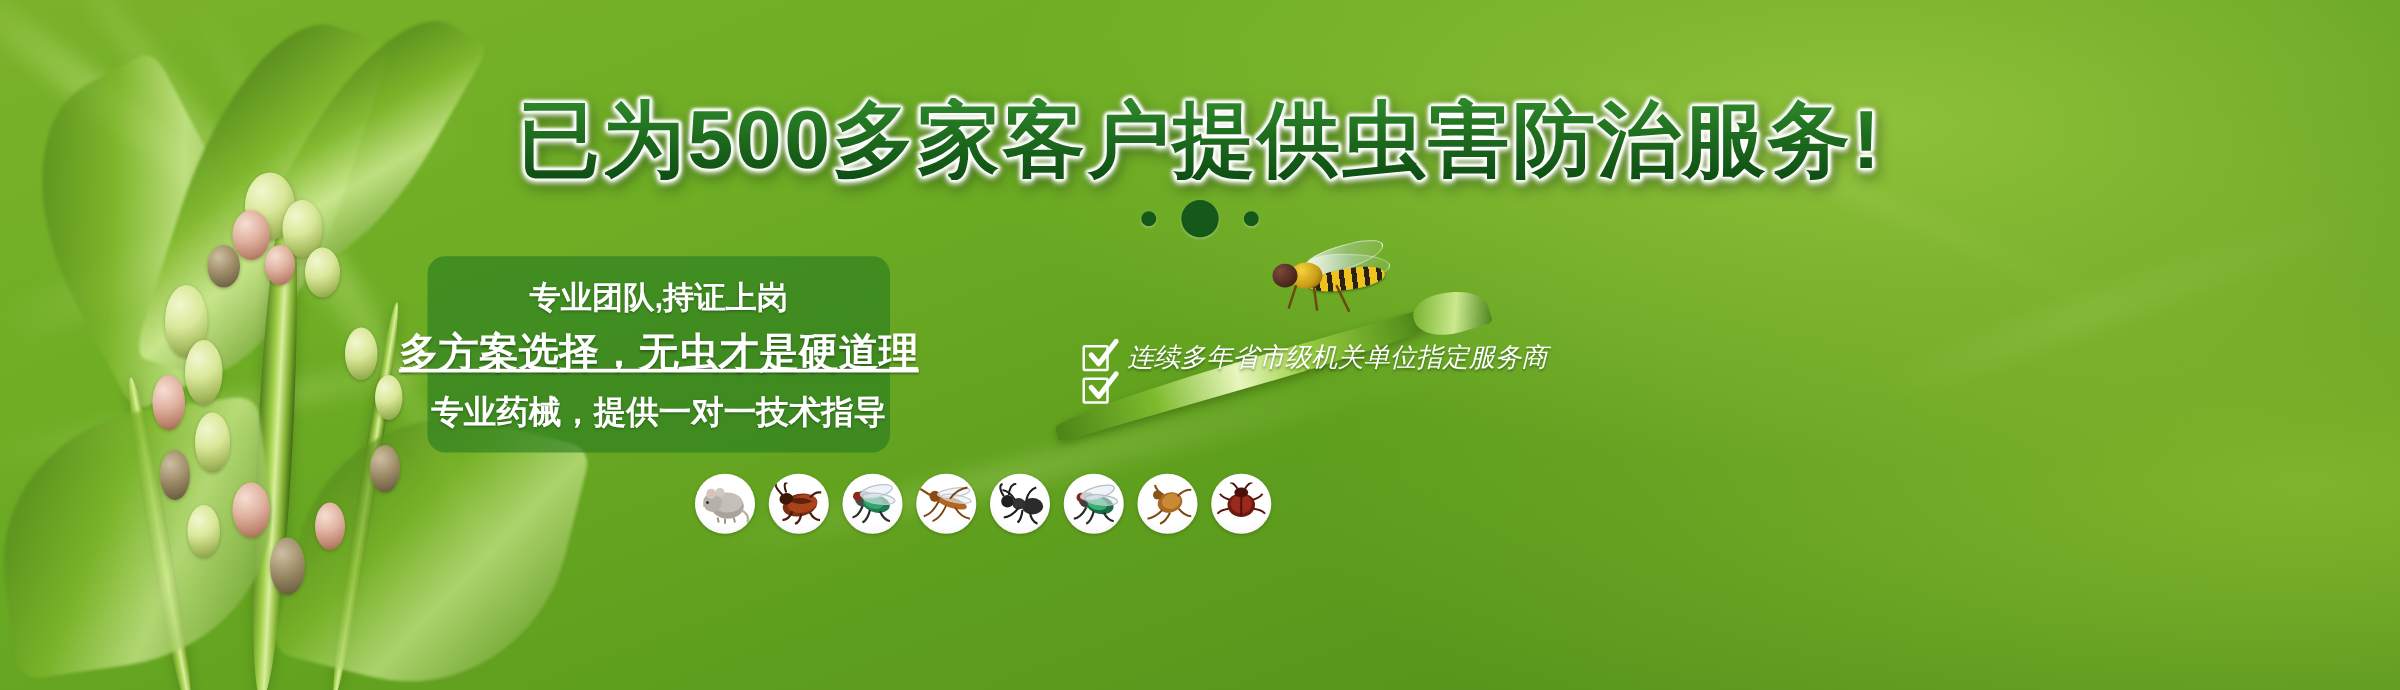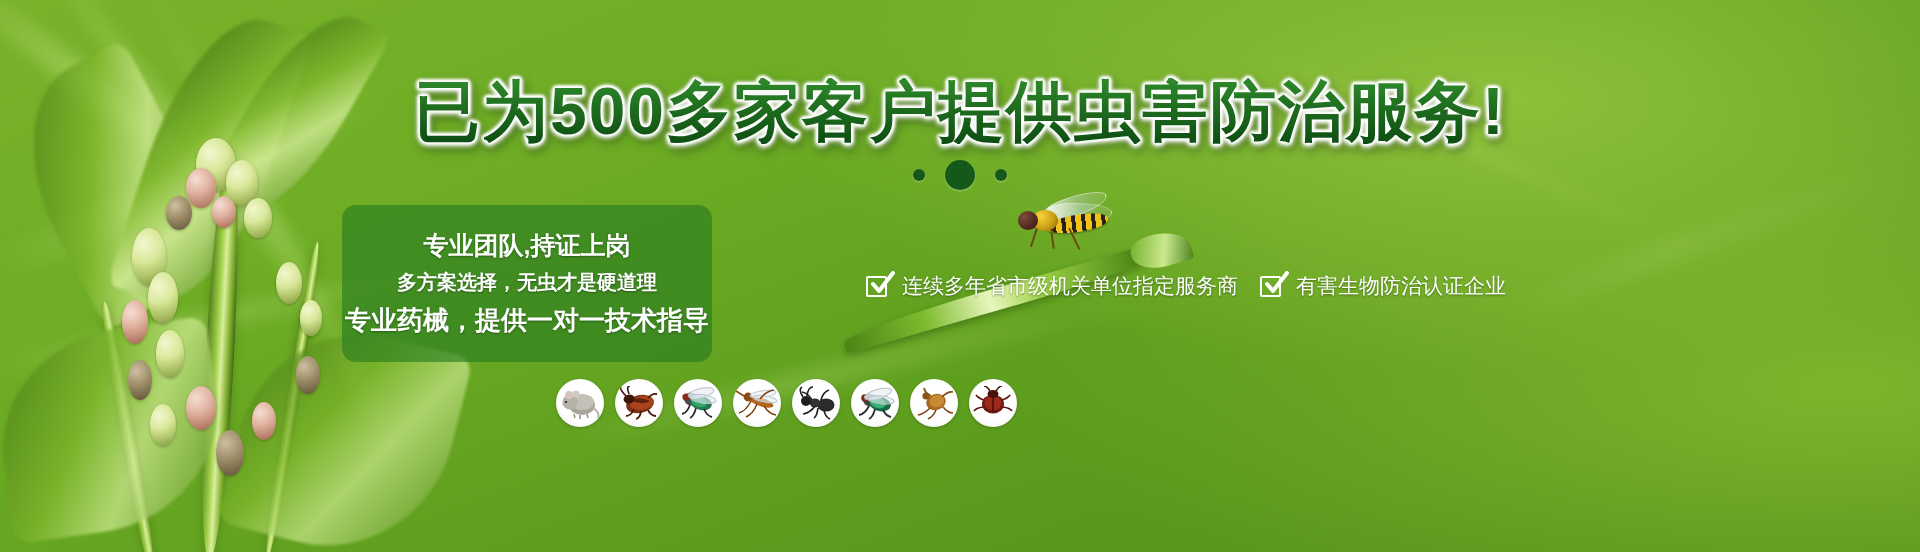--- a/index.html
+++ b/index.html
@@ -176,27 +176,27 @@
     display:flex; flex-direction:column;
     align-items:center; justify-content:center;
     gap:7px;
     padding:8px 6px;
   }
   .panel-line {
     color:#ffffff; font-weight:bold; white-space:nowrap;
     text-shadow:0 1px 2px rgba(10,40,5,.45);
   }
   .panel-line.pl-0 { font-size:25px;text-align:right; }
-  .panel-line.pl-1 { font-size:20px; }
+  .panel-line.pl-1 { font-size:32px;text-decoration:underline; }
   .panel-line.pl-2 { font-size:26px; }
 
   
   .bullets {
     position:absolute; left:866px; top:272px;
-    display:flex; flex-direction:row; gap:22px;
+    display:flex; flex-direction:column; font-style:italic;
   }
   .bullet { display:flex; align-items:center; gap:12px; }
   .chk { width:24px; height:24px; position:relative; flex:0 0 auto; }
   .chk .box {
     position:absolute; left:0; top:2px; width:21px; height:21px;
     border:2px solid #ffffff; border-radius:2px;
   }
   .chk .tick {
     position:absolute; left:3px; top:-3px; width:26px; height:26px;
   }
@@ -307,21 +307,20 @@
     </span>
     <span class="bullet-text">连续多年省市级机关单位指定服务商</span>
   </div>
   <div class="bullet">
     <span class="chk">
       <span class="box"></span>
       <svg class="tick" viewBox="0 0 26 26">
         <path d="M4 13 L10 20 L24 2" fill="none" stroke="#ffffff" stroke-width="4" stroke-linecap="round" stroke-linejoin="round"></path>
       </svg>
     </span>
-    <span class="bullet-text">有害生物防治认证企业</span>
   </div>
 </div>
 
 <div class="pests">
 
   <div class="pest" title="鼠">
     <svg width="40" height="34" viewBox="0 0 40 34">
       <ellipse cx="22" cy="19" rx="13" ry="10" fill="#a8a49c"></ellipse>
       <ellipse cx="22" cy="16" rx="12" ry="8" fill="#c4c0b8"></ellipse>
       <circle cx="10" cy="16" r="7.5" fill="#b5b1a8"></circle>

